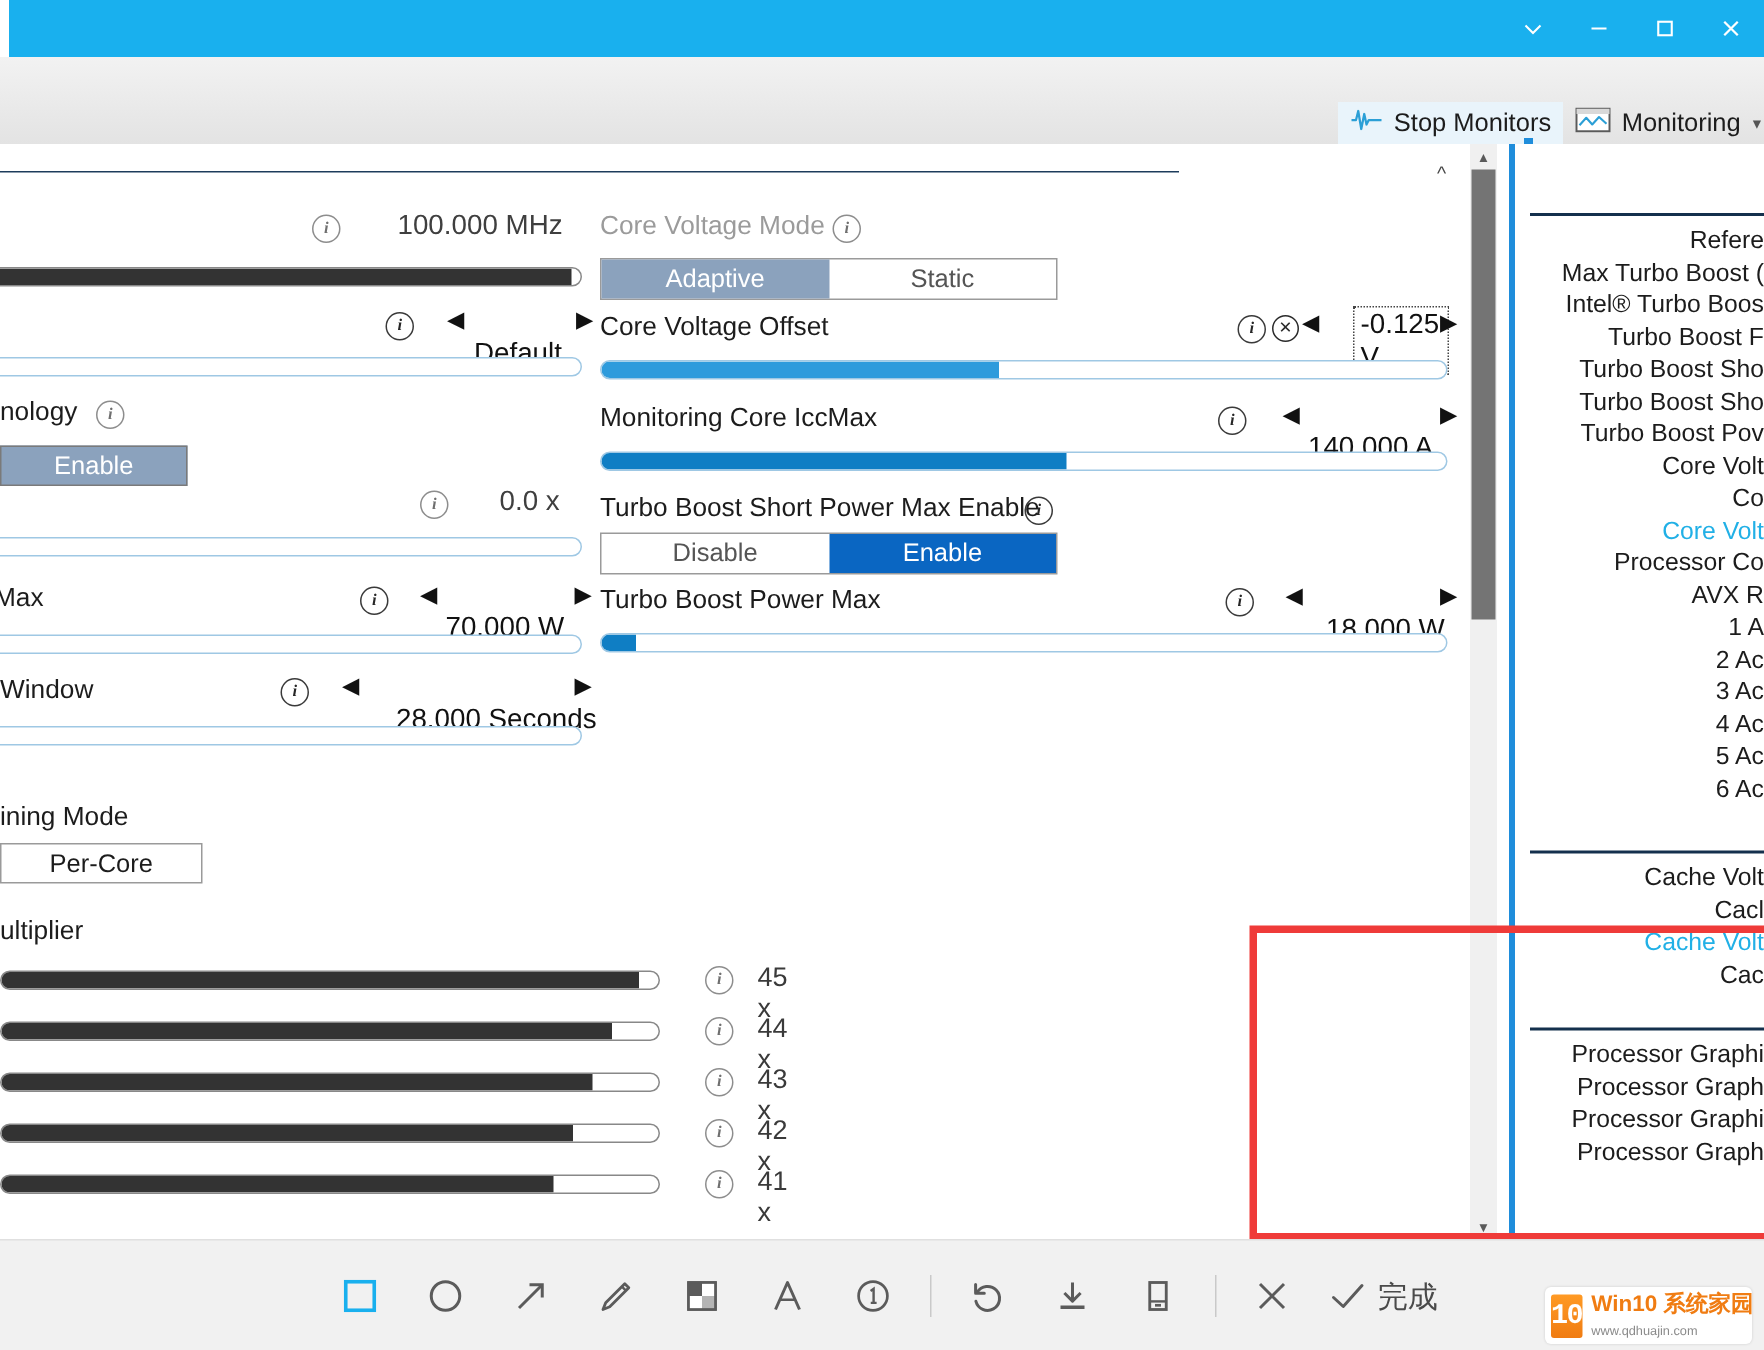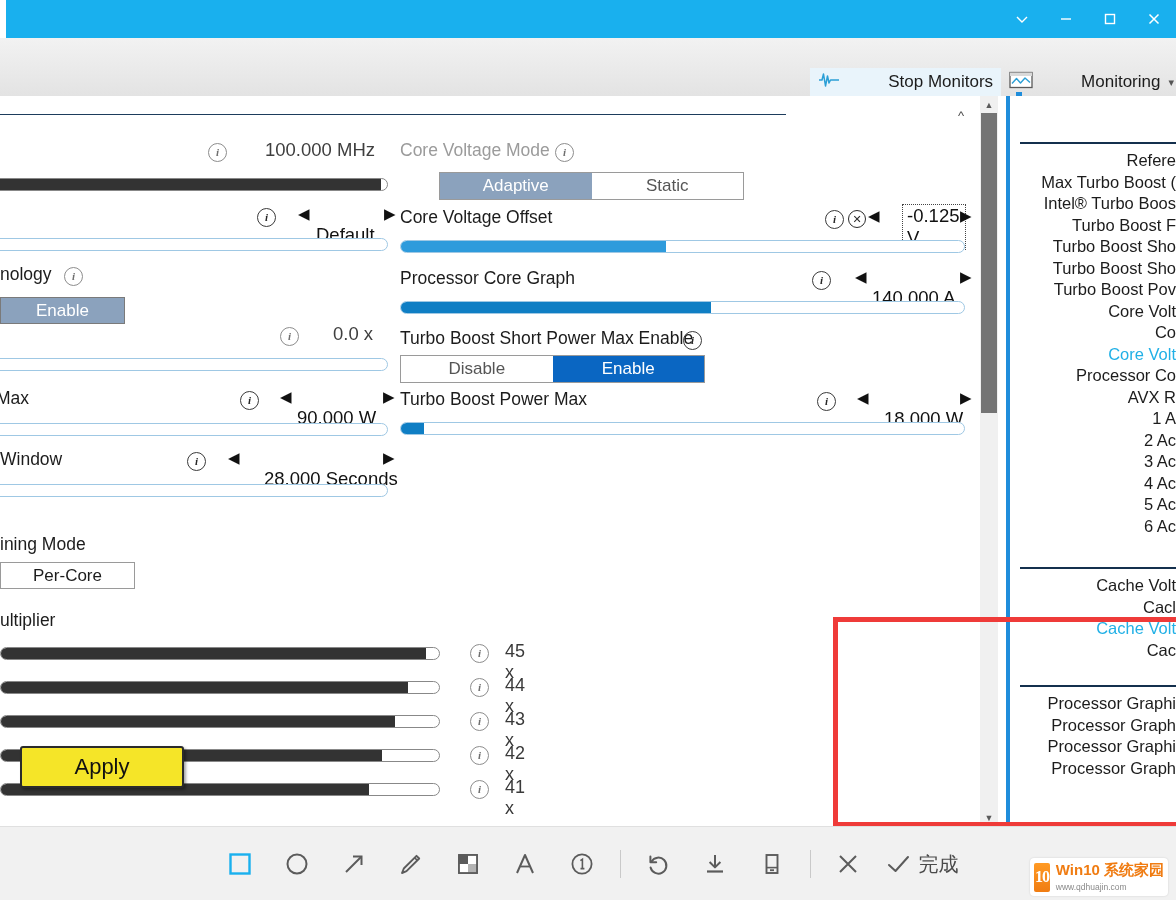--- a/index.html
+++ b/index.html
@@ -34,21 +34,21 @@
   }
   .tool-right{
     position:absolute;right:0;top:0;height:58px;display:flex;align-items:flex-end;
     padding-bottom:6px;
   }
   .tool-item{
     display:flex;align-items:center;gap:7px;height:28px;padding:0 8px;
     font-size:17px;color:#1c1c1c;
   }
   .tool-item.active{background:#e9f4fb;}
-  .ti-label{white-space:nowrap;margin-left:41px;}
+  .ti-label{white-space:nowrap;}
   .tool-caret{display:flex;align-items:center;height:28px;padding-right:2px;color:#555;font-size:11px;}
   .underline-mark{
     position:absolute;left:1016px;top:92px;width:6px;height:7px;background:#1f8ddb;
   }
 
   
   .content{
     position:absolute;left:0;top:96px;width:1176px;height:730px;
     background:#ffffff;overflow:hidden;
   }
@@ -186,23 +186,23 @@
     display:flex;align-items:flex-end;gap:6px;color:#4a4a4a;font-size:20px;padding-right:6px;
   }
   .wm{
     position:absolute;right:8px;top:858px;height:38px;width:138px;
     display:flex;align-items:center;gap:6px;
     background:#ffffff;border-radius:4px;padding:0 4px;box-sizing:border-box;
     box-shadow:0 0 2px rgba(0,0,0,.15);
   }
   .wm-badge{
     width:31px;height:29px;background:linear-gradient(#ff9a24,#f07c12);
-    color:#ffffff;font-size:16px;font-weight:bold;
+    color:#ffffff;font-size:19px;font-weight:bold;
     display:flex;align-items:center;justify-content:center;border-radius:2px;
-    font-family:Liberation Serif, serif;letter-spacing:-1px;
+    font-family:Liberation Mono, monospace;letter-spacing:-1px;
   }
   .wm-txt{display:flex;flex-direction:column;line-height:1;}
   .wm-t1{font-size:15px;font-weight:bold;color:#f07c12;white-space:nowrap;}
   .wm-t2{font-size:8.5px;color:#8a8a8a;white-space:nowrap;margin-top:6px;}
 </style>
 </head>
 <body>
 
 <div class="root">
 
@@ -291,21 +291,21 @@
         <span class="val" style="position:absolute;left:513px;top:-1px;">0.0 x</span>
       </div>
       <div class="slider" style="position:absolute;left:0;top:262px;width:568px;">
         <i style="width:0%;"></i>
       </div>
 
       <div class="row" style="position:absolute;left:0;top:292px;width:570px;">
         <span class="lbl" style="position:absolute;left:176px;top:0;"> Max</span>
         <span class="info dk" style="position:absolute;left:420px;top:3px;">i</span>
         <span class="arrow" style="position:absolute;left:460px;top:1px;">◀</span>
-        <span class="val dark" style="position:absolute;left:477px;top:-2px;">90.000 W</span>
+        <span class="val dark" style="position:absolute;left:477px;top:-2px;">70.000 W</span>
         <span class="arrow" style="position:absolute;left:563px;top:1px;">▶</span>
       </div>
       <div class="slider" style="position:absolute;left:0;top:327px;width:568px;">
         <i style="width:0%;"></i>
       </div>
 
       <div class="row" style="position:absolute;left:0;top:353px;width:570px;">
         <span class="lbl" style="position:absolute;left:180px;top:0;">Window</span>
         <span class="info dk" style="position:absolute;left:367px;top:3px;">i</span>
         <span class="arrow" style="position:absolute;left:408px;top:1px;">◀</span>
@@ -369,39 +369,39 @@
 
       </div>
     </div>
 
     <div class="colB">
 
       <div class="row" style="position:absolute;left:0;top:44px;">
         <span class="lbl dim">Core Voltage Mode</span>
         <span class="info" style="position:absolute;left:155px;top:3px;">i</span>
       </div>
-      <div class="seg" style="position:absolute;left:0;top:76px;margin-left:39px;">
+      <div class="seg" style="position:absolute;left:0;top:76px;">
         <div class="on-gray">Adaptive</div>
         <div>Static</div>
       </div>
 
       <div class="row" style="position:absolute;left:0;top:111px;width:566px;">
         <span class="lbl">Core Voltage Offset</span>
         <span class="info dk" style="position:absolute;left:425px;top:3px;">i</span>
         <span class="xmark" style="position:absolute;left:448px;top:3px;">✕</span>
         <span class="arrow" style="position:absolute;left:468px;top:1px;">◀</span>
         <span class="editbox" style="position:absolute;left:481px;top:-3px;">-0.125 V</span>
         <span class="arrow" style="position:absolute;left:560px;top:1px;">▶</span>
       </div>
       <div class="slider" style="position:absolute;left:0;top:144px;width:565px;">
         <i class="fill-lt" style="width:47%;"></i>
       </div>
 
       <div class="row" style="position:absolute;left:0;top:172px;width:566px;">
-        <span class="lbl">Processor Core Graph</span>
+        <span class="lbl">Monitoring Core IccMax</span>
         <span class="info dk" style="position:absolute;left:412px;top:3px;">i</span>
         <span class="arrow" style="position:absolute;left:455px;top:1px;">◀</span>
         <span class="val dark" style="position:absolute;left:472px;top:-2px;">140.000 A</span>
         <span class="arrow" style="position:absolute;left:560px;top:1px;">▶</span>
       </div>
       <div class="slider" style="position:absolute;left:0;top:205px;width:565px;">
         <i class="fill-md" style="width:55%;"></i>
       </div>
 
       <div class="row" style="position:absolute;left:0;top:232px;">
@@ -468,21 +468,20 @@
 
     <div class="rp-rule" style="margin-top:24px;"></div>
     <div class="rp-list" style="margin-top:6px;">
       <div class="rp-item">Processor Graphi</div>
       <div class="rp-item">Processor Graph</div>
       <div class="rp-item">Processor Graphi</div>
       <div class="rp-item">Processor Graph</div>
     </div>
   </div>
 
-  <div class="apply-btn" style="top:746px;">Apply</div>
 
   <div class="redrect"></div>
 
   <div class="bottombar">
     <div class="bb-tools">
 
       <div class="bb-btn sel">
         <svg width="28" height="28" viewBox="0 0 28 28">
             <rect x="4.5" y="4.5" width="19" height="19" stroke="currentColor" stroke-width="2.4" fill="none"></rect>
           </svg>

